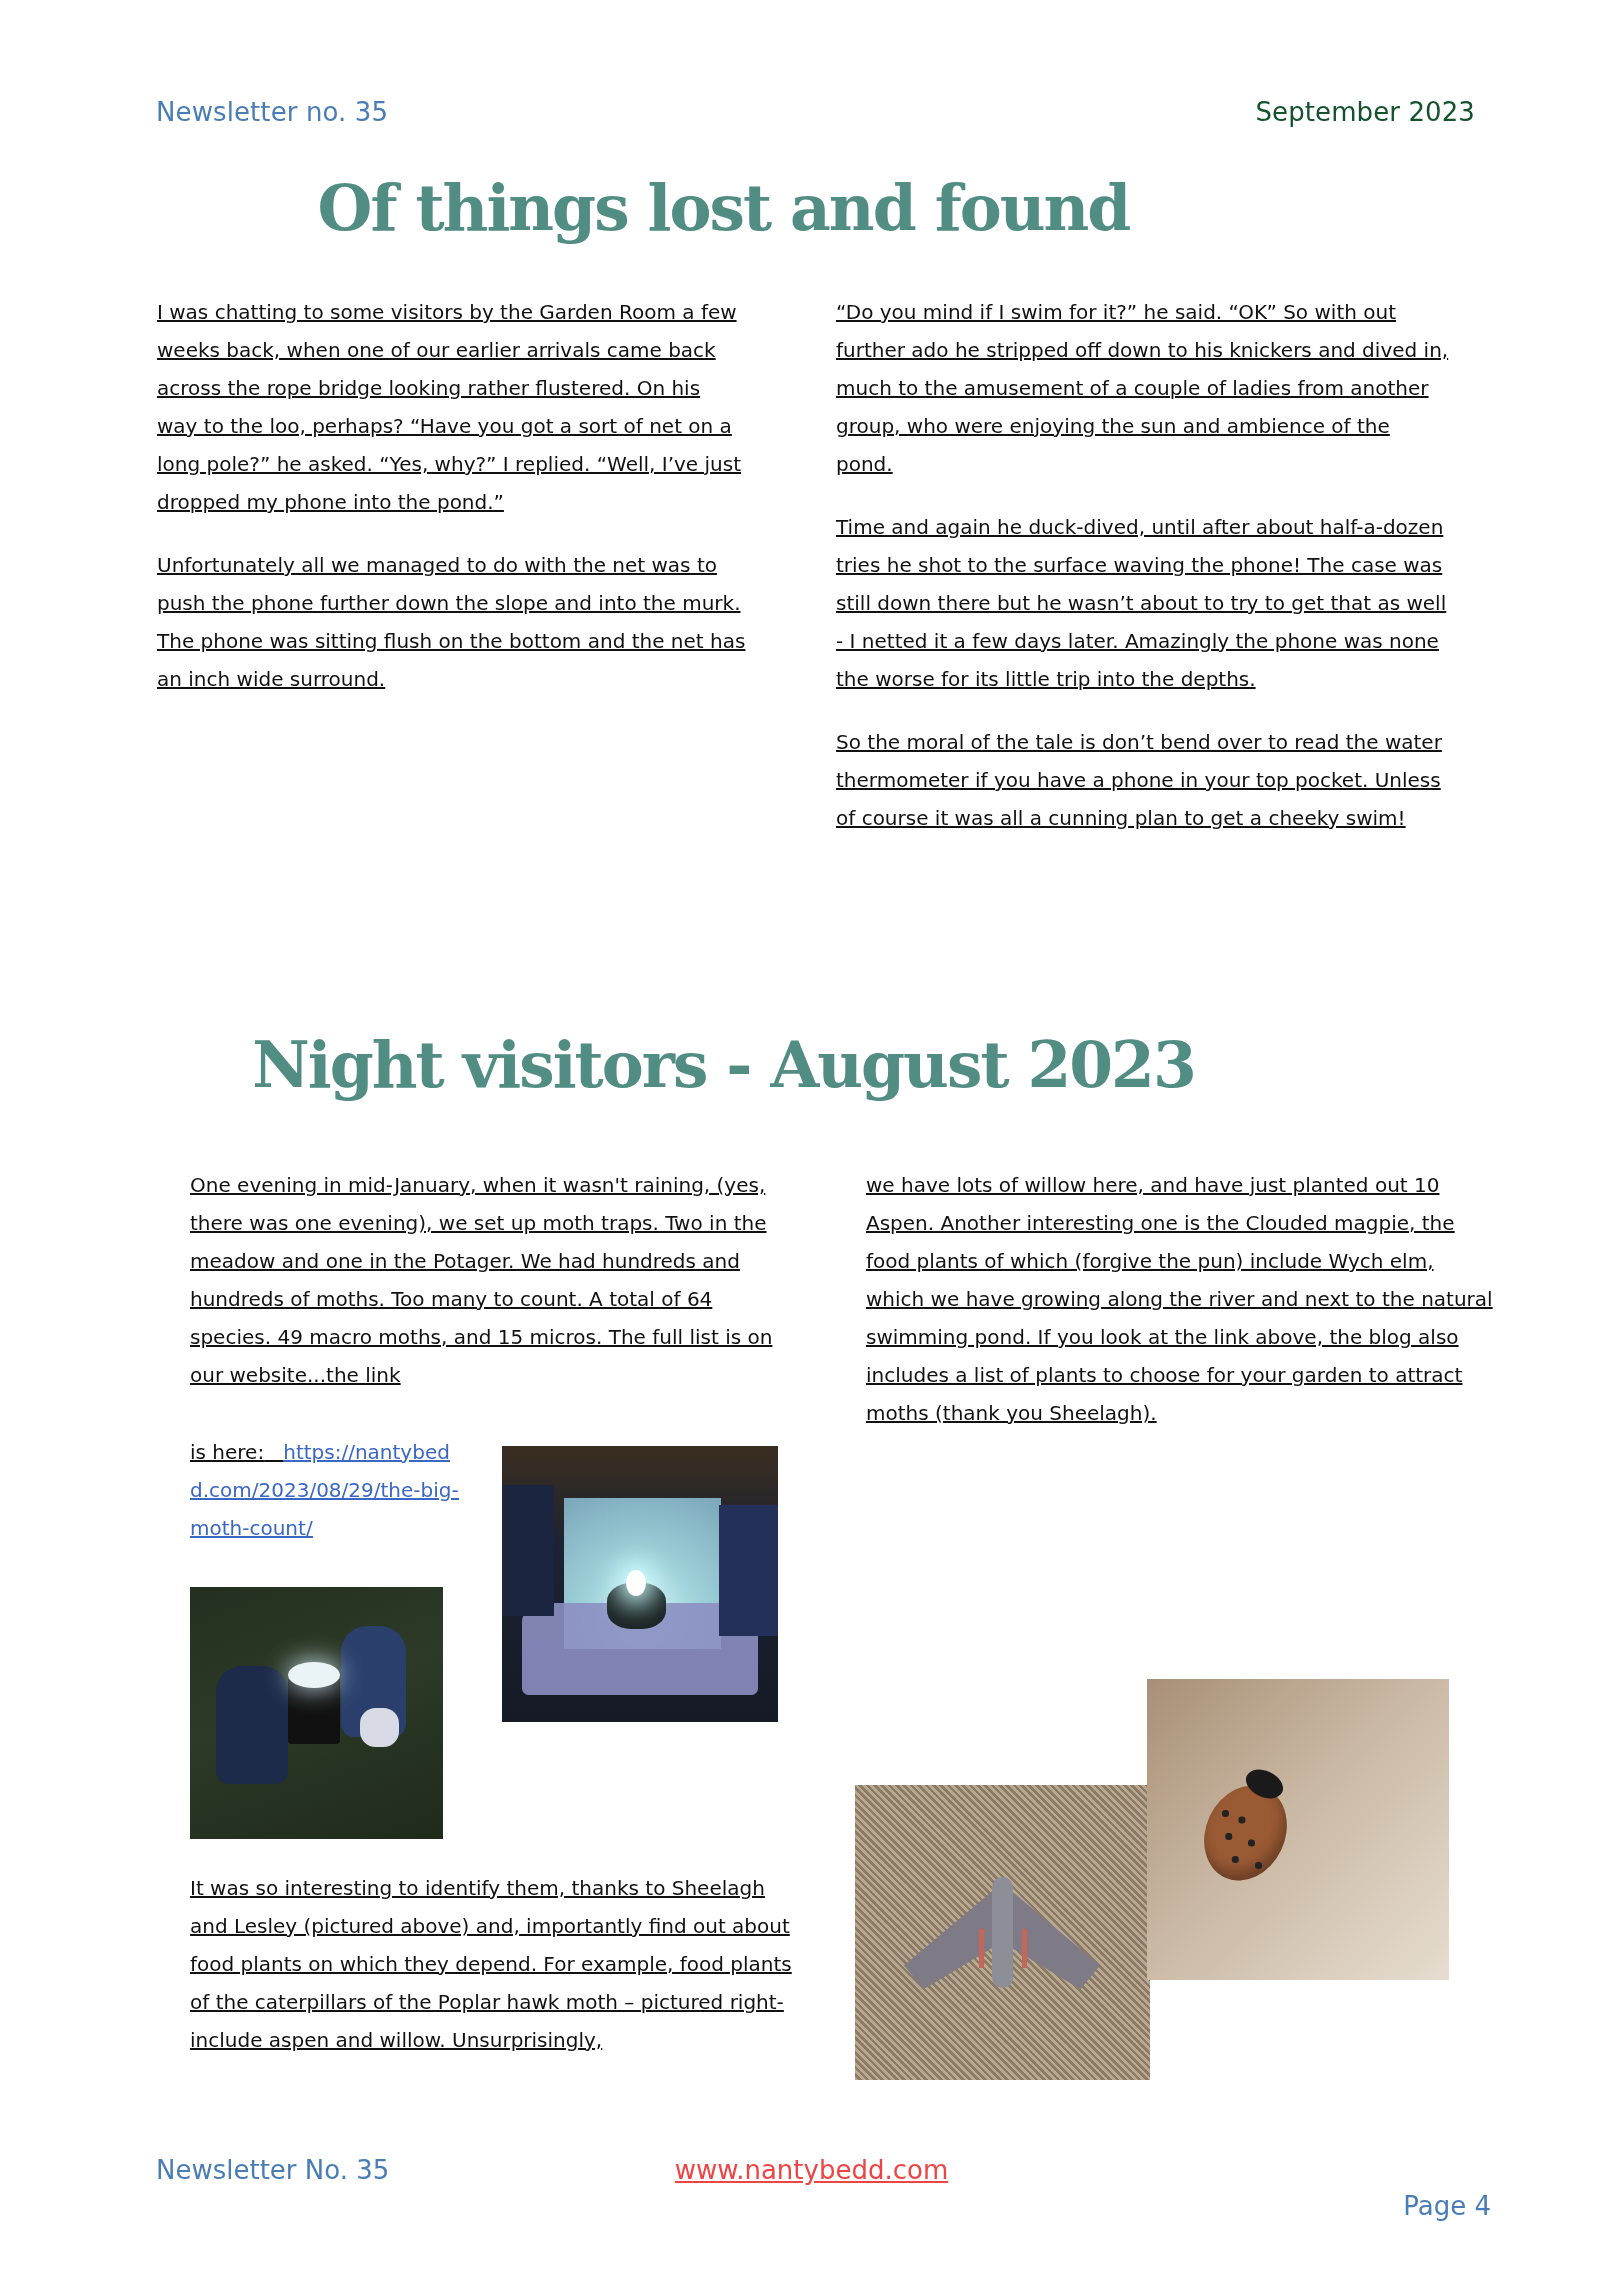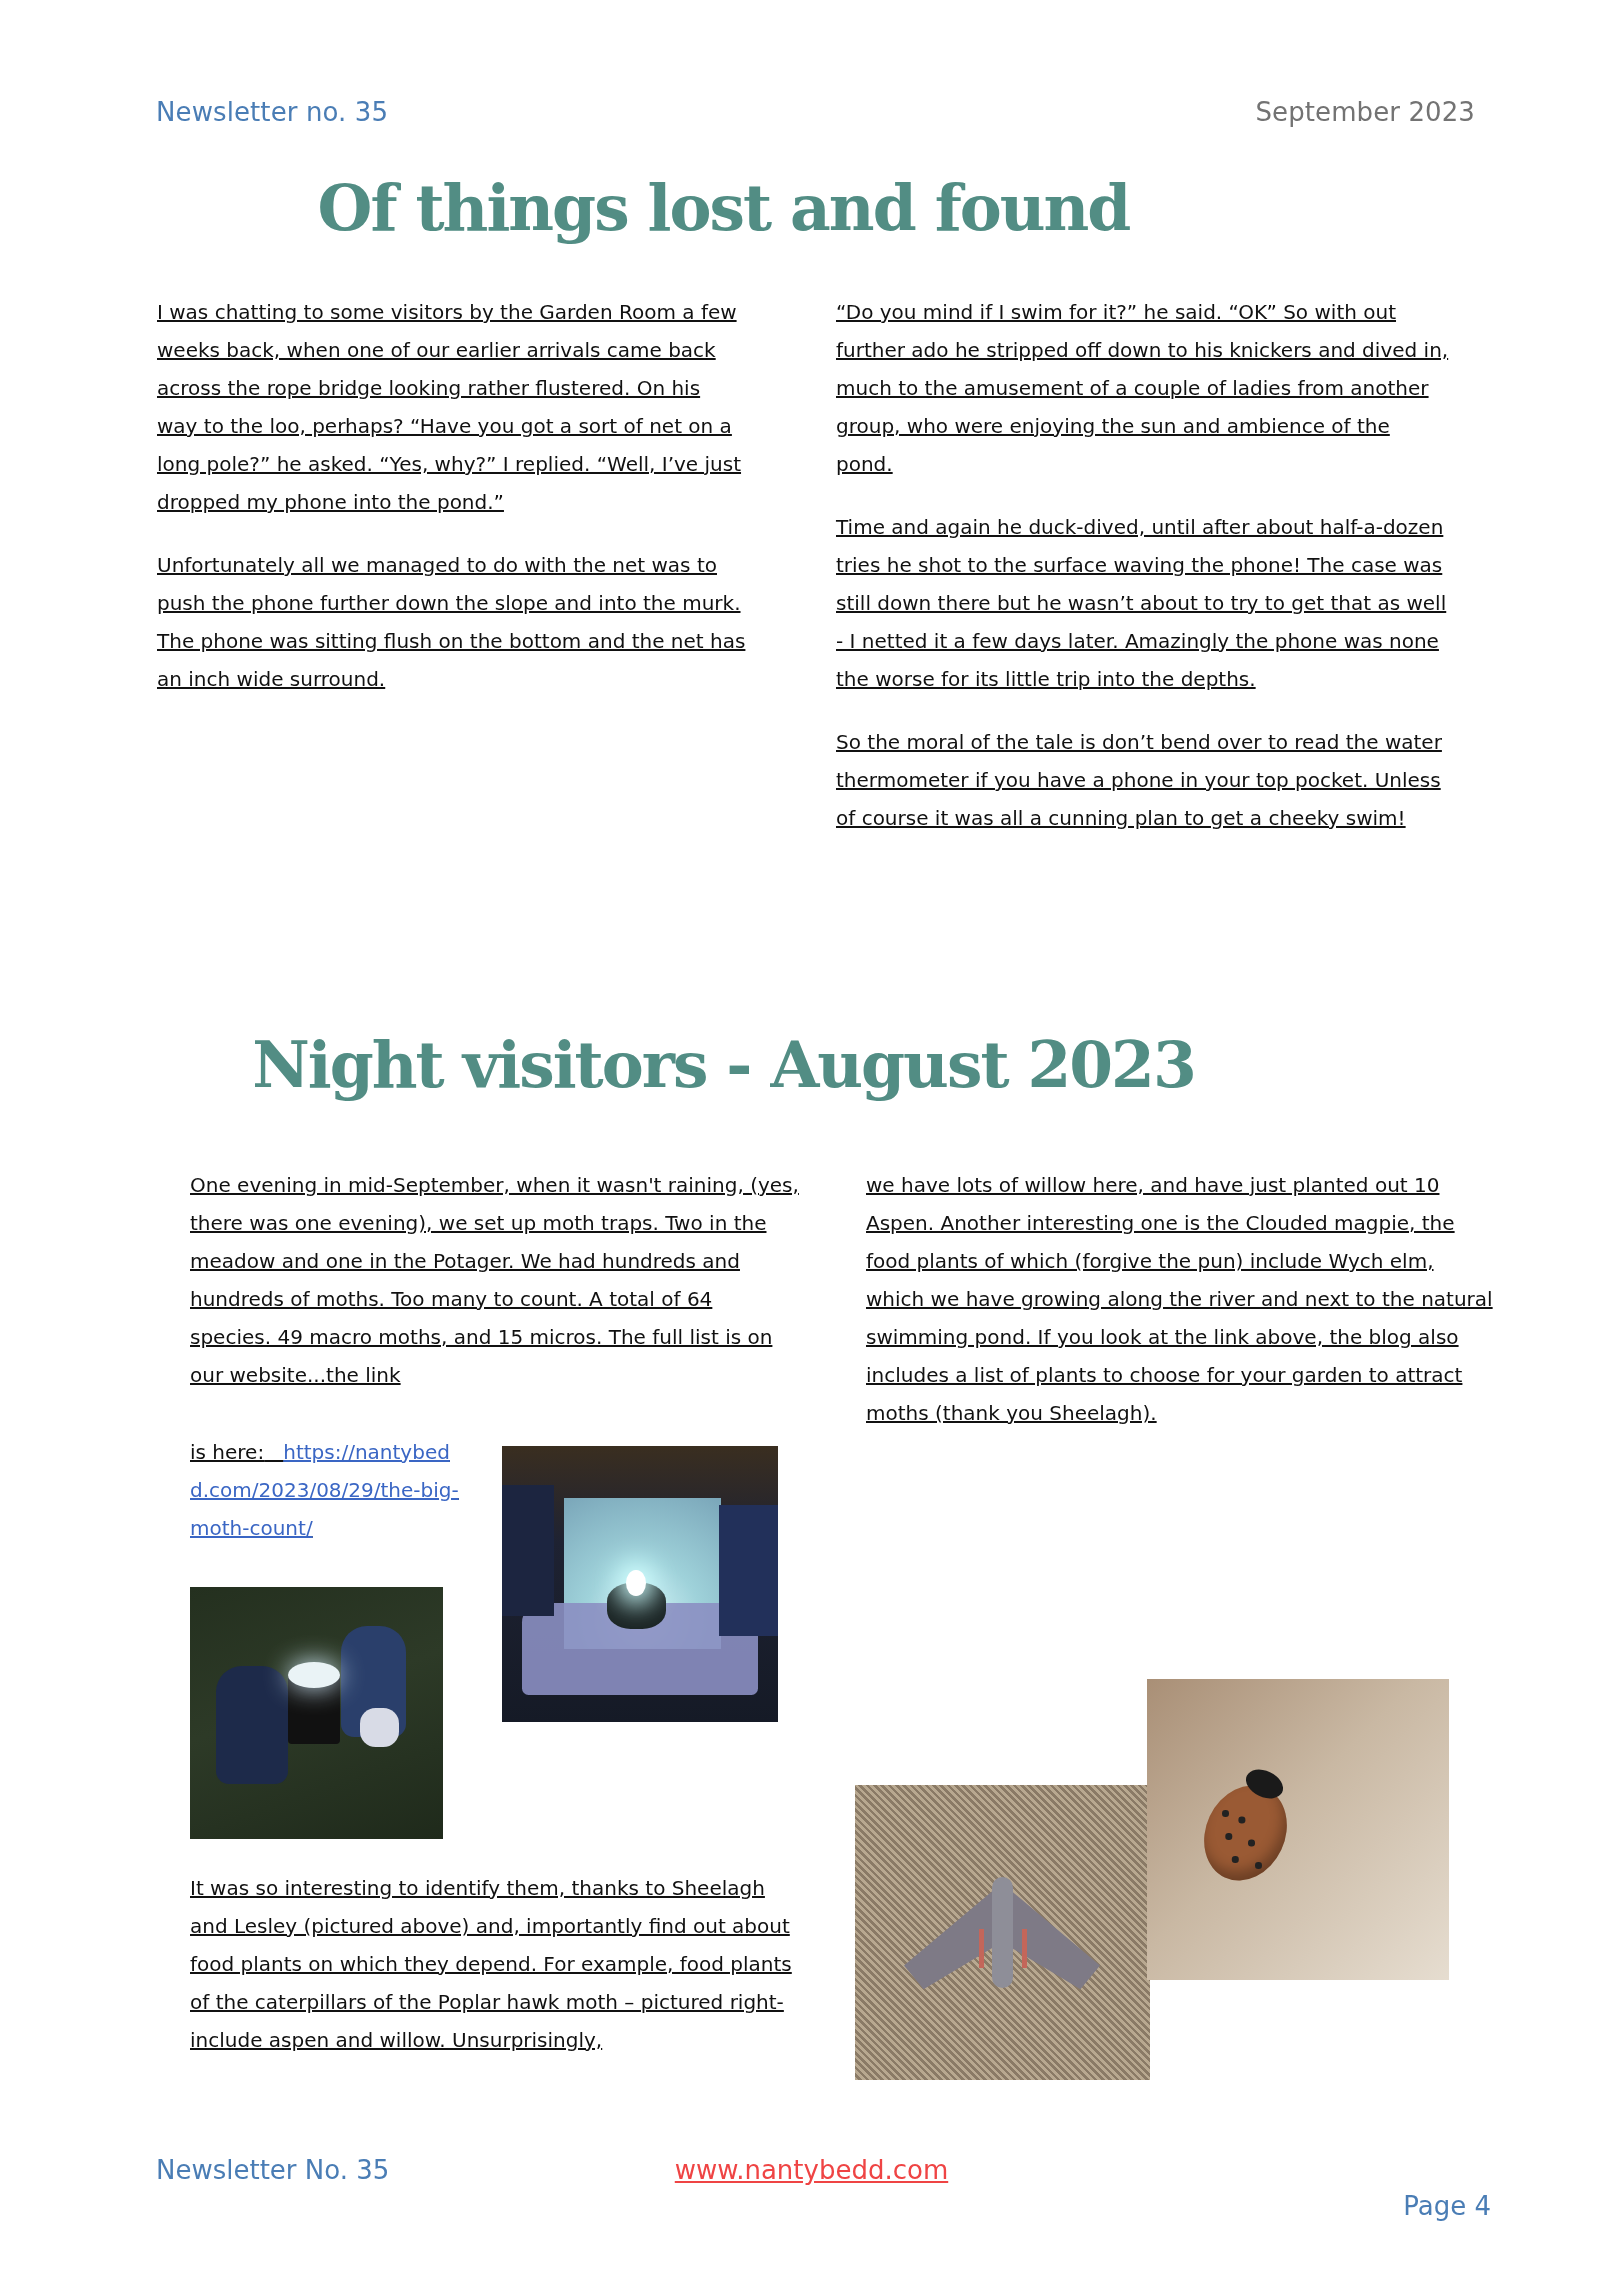--- a/index.html
+++ b/index.html
@@ -1,21 +1,21 @@
 <!DOCTYPE html>
 <html style="font-size:10.5px"><head>
 <meta charset="utf-8">
 <style>
   html, body { margin:0; padding:0; background:#ffffff; }
   body { width:1623px; height:2295px; position:relative; overflow:hidden;
          font-family:"DejaVu Sans", "Liberation Sans", sans-serif; color:#111; }
   .abs { position:absolute; }
   .hdr { font-size:26px; top:97px; letter-spacing:0.1px; }
   .hdr-left { left:156px; color:#4a7db5; }
-  .hdr-right { right:148px; color:#737373; }
+  .hdr-right { right:148px; color:#14532d; }
   .title { left:0; width:1447px; text-align:center; color:#528d84;
            font-family:"DejaVu Serif", "Liberation Serif", serif; font-weight:bold;
            letter-spacing:-2px; }
   .title1 { top:171px; font-size:63px; }
   .title2 { top:1028px; font-size:63px; }
   .col { font-size:20px; line-height:38px;text-decoration:underline; }
   .col p { margin:0 0 25px 0; }
   .s1-left { left:157px; top:293px; width:589px; }
   .s1-right { left:836px; top:293px; width:615px; }
   .s2-left-top { left:190px; top:1166px; width:609px; }
@@ -45,21 +45,21 @@
 
 <div class="abs col s1-right">
   <p>“Do you mind if I swim for it?” he said.   “OK” So with out further ado he stripped off down to his knickers and dived in, much to the amusement of a couple of ladies from another group, who were enjoying the sun and ambience of the pond.</p>
   <p>Time and again he duck-dived, until after about half-a-dozen tries he shot to the surface waving the phone!   The case was still down there but he wasn’t about to try to get that as well - I netted it a few days later.  Amazingly the phone was none the worse for its little trip into the depths.</p>
   <p>So the moral of the tale is don’t bend over to read the water thermometer if you have a phone in your top pocket. Unless of course it was all a cunning plan to get a cheeky swim!</p>
 </div>
 
 <div class="abs title title2">Night visitors - August 2023</div>
 
 <div class="abs col s2-left-top">
-  <p style="margin:0">One evening in mid-September, when it wasn't raining, (yes, there was one evening), we set up moth traps. Two in the meadow and one in the Potager. We had hundreds and hundreds of moths. Too many to count. A total of 64 species. 49 macro moths, and 15 micros. The full list is on our website...the link</p>
+  <p style="margin:0">One evening in mid-January, when it wasn't raining, (yes, there was one evening), we set up moth traps. Two in the meadow and one in the Potager. We had hundreds and hundreds of moths. Too many to count. A total of 64 species. 49 macro moths, and 15 micros. The full list is on our website...the link</p>
 </div>
 
 <div class="abs col s2-link">
   <span>is here:</span>&nbsp;&nbsp;&nbsp;<a style="word-break:break-all;">https://nantybedd.com/2023/08/29/the-big-moth-count/</a>
 </div>
 
 <div class="photo" style="left:190px; top:1587px; width:253px; height:252px; background:linear-gradient(160deg,#24301f 0%,#2d3a27 45%,#1f2a1b 100%);">
   <div style="position:absolute;left:26px;top:79px;width:72px;height:118px;background:#1d2a4a;border-radius:26px 26px 13px 13px;"></div>
   <div style="position:absolute;left:151px;top:39px;width:65px;height:111px;background:#2a3f6b;border-radius:26px 26px 13px 13px;"></div>
   <div style="position:absolute;left:98px;top:85px;width:52px;height:72px;background:#111;border-radius:3.9px;"></div>

